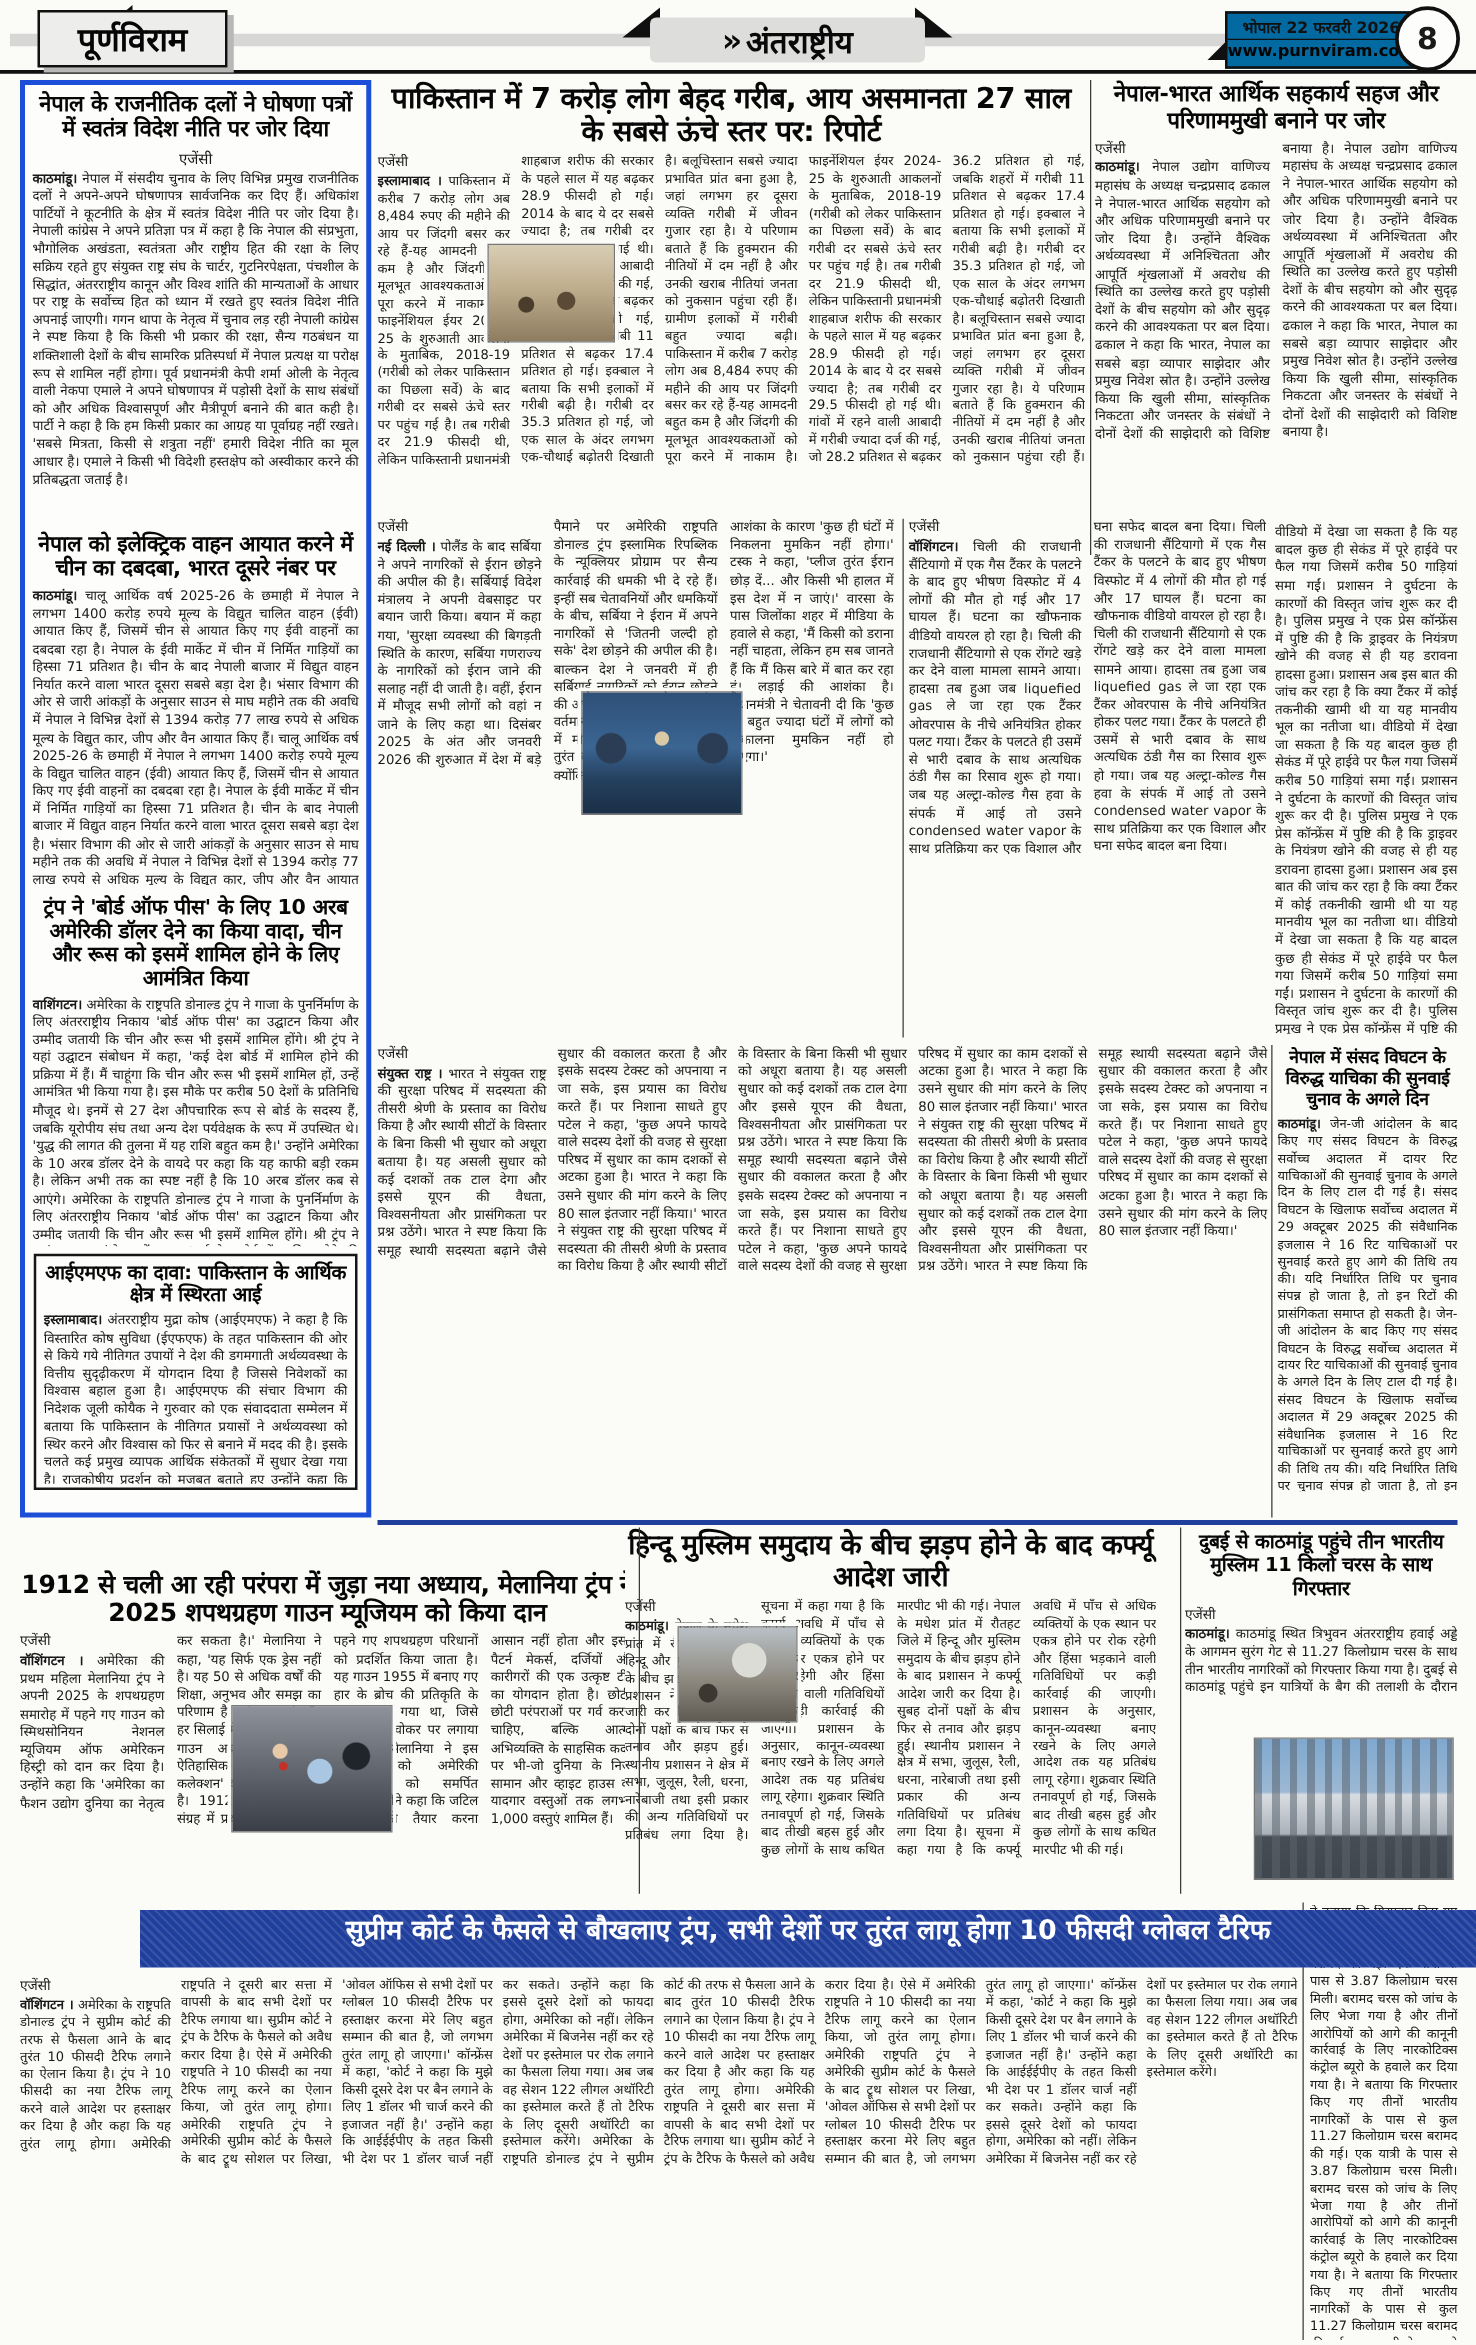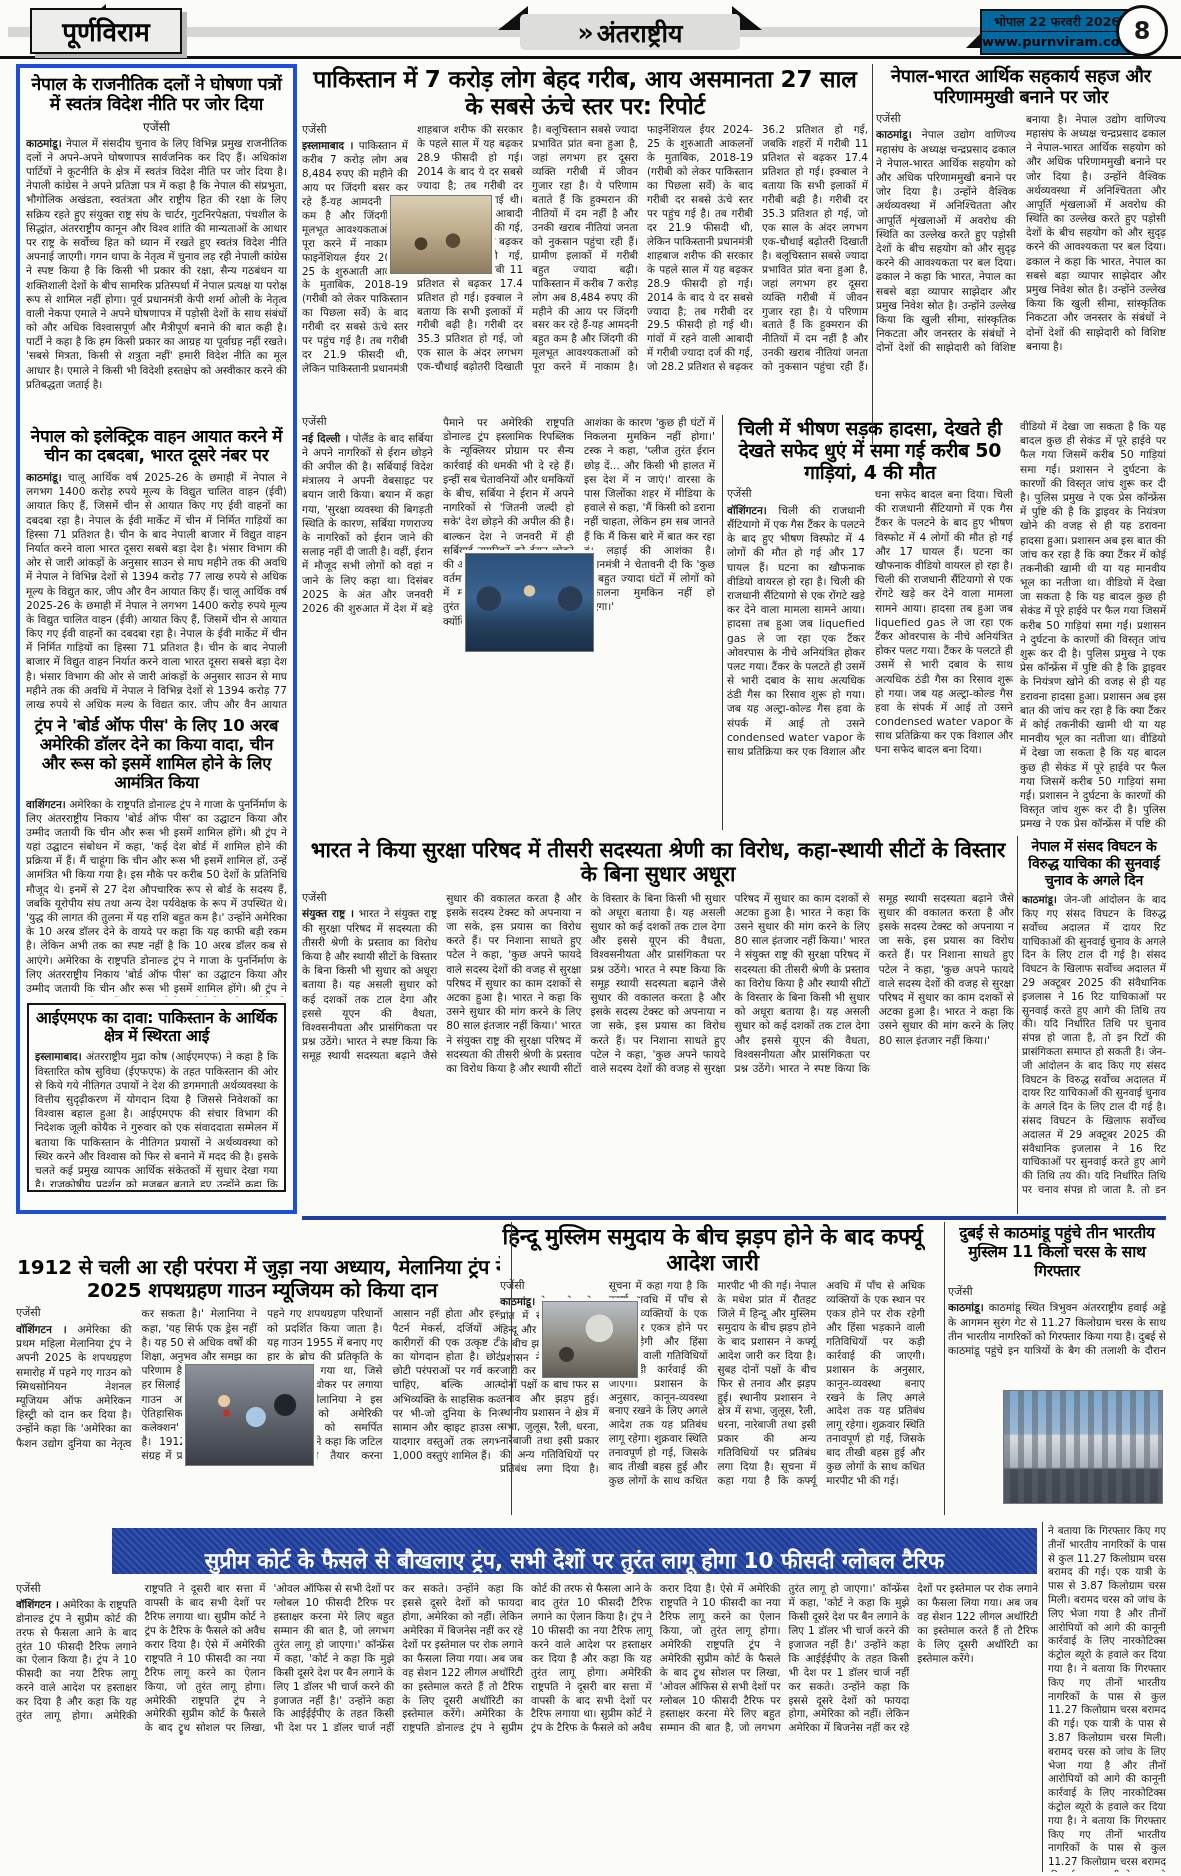--- a/index.html
+++ b/index.html
@@ -37,23 +37,23 @@
   .tri-logo{left:80px;top:4px;border-right:26px solid #101010;border-top:22px solid transparent}
   .tri-ban-l{left:498px;top:6px;border-right:30px solid #101010;border-top:24px solid transparent}
   .tri-ban-r{left:732px;top:6px;border-left:30px solid #101010;border-top:24px solid transparent}
   .dateplate{position:absolute;left:980px;top:9px;width:150px;height:42px;border:2px solid #101010;background:#0369a1;z-index:2}
   .dateplate .row1{font-size:12.5px;font-weight:700;text-align:center;border-bottom:1.5px solid #101010;padding:2px 0 1px;color:#111}
   .dateplate .row2{font-size:13px;font-weight:700;text-align:center;padding:2px 0;color:#050505}
   .pageno{position:absolute;left:1116px;top:5px;width:46px;height:46px;border:3px solid #101010;border-radius:50%;
     background:#fdfdfb;display:flex;align-items:center;justify-content:center;font-size:24px;font-weight:700;z-index:3}
   .tri-plate{left:966px;top:30px;border-right:18px solid #101010;border-top:18px solid transparent}
   
-  .tariff-banner{position:absolute;left:112px;top:1528px;width:925px;height:46px;background:#203f9c;
+  .tariff-banner{position:absolute;left:112px;top:1528px;width:1069px;height:46px;background:#203f9c;
     background-image:repeating-linear-gradient(45deg,rgba(255,255,255,.10) 0 2px,transparent 2px 5px);
-    display:flex;align-items:flex-end;justify-content:center;color:#ffffff;font-weight:700;font-size:21.5px;z-index:2}
+    display:flex;align-items:flex-start;justify-content:center;color:#ffffff;font-weight:700;font-size:21.5px;z-index:2}
   .chile-col4{position:absolute;right:0;top:4px;width:146px;height:408px}
   .small-hl{line-height:1.22}
 </style>
 </head>
 <body>
 
 <header>
   <div class="hdr-strip"></div>
   <div class="tri tri-logo"></div>
   <div class="logo-box">
@@ -135,33 +135,31 @@
     <span>पोलैंड के बाद सर्बिया ने अपने नागरिकों से ईरान छोड़ने की अपील की है। सर्बियाई विदेश मंत्रालय ने अपनी वेबसाइट पर बयान जारी किया। बयान में कहा गया, 'सुरक्षा व्यवस्था की बिगड़ती स्थिति के कारण, सर्बिया गणराज्य के नागरिकों को ईरान जाने की सलाह नहीं दी जाती है। वहीं, ईरान में मौजूद सभी लोगों को वहां न जाने के लिए कहा था। दिसंबर 2025 के अंत और जनवरी 2026 की शुरुआत में देश में बड़े पैमाने पर अमेरिकी राष्ट्रपति डोनाल्ड ट्रंप इस्लामिक रिपब्लिक के न्यूक्लियर प्रोग्राम पर सैन्य कार्रवाई की धमकी भी दे रहे हैं। इन्हीं सब चेतावनियों और धमकियों के बीच, सर्बिया ने ईरान में अपने नागरिकों से 'जितनी जल्दी हो सके' देश छोड़ने की अपील की है। बाल्कन देश ने जनवरी में ही सर्बियाई नागरिकों को ईरान छोड़ने की अपील की थी। उन्होंने कहा कि वर्तमान स्थिति को देखते हुए ईरान में मौजूद पोलिश नागरिकों को तुरंत वहां से निकल जाना चाहिए क्योंकि हथियारों से लैस लड़ाई की आशंका के कारण 'कुछ ही घंटों में निकलना मुमकिन नहीं होगा।' टस्क ने कहा, 'प्लीज तुरंत ईरान छोड़ दें... और किसी भी हालत में इस देश में न जाएं।' वारसा के पास जिलोंका शहर में मीडिया के हवाले से कहा, 'मैं किसी को डराना नहीं चाहता, लेकिन हम सब जानते हैं कि मैं किस बारे में बात कर रहा हूं। लड़ाई की आशंका है। प्रधानमंत्री ने चेतावनी दी कि 'कुछ या बहुत ज्यादा घंटों में लोगों को निकालना मुमकिन नहीं हो पाएगा।'</span>
   </div>
   <div class="photo" style="left:163px;top:138px;width:127px;height:97px;background:
     radial-gradient(circle at 50% 38%, #d9c9a5 0 6%, rgba(0,0,0,0) 7%),
     radial-gradient(circle at 18% 46%, #2b3c55 0 10%, rgba(0,0,0,0) 11%),
     radial-gradient(circle at 82% 46%, #2b3c55 0 10%, rgba(0,0,0,0) 11%),
     linear-gradient(180deg,#2e5078 0%,#3b6592 45%,#24405e 72%,#1b2f47 100%)"></div>
 </section>
 
 <section class="art" style="left:727px;top:415px;width:439px;height:415px">
-  <h2 class="hl" style="font-size:19px;width:286px">चिली में भीषण सड़क हादसा, देखते ही देखते सफेद धुएं में समा गई करीब 50 गाड़ियां, 4 की मौत</h2>
   <div class="bd cols2" style="width:286px;height:322px">
     <span class="agency">एजेंसी</span>
     <b class="dl">वॉशिंगटन।</b>
     <span>चिली की राजधानी सैंटियागो में एक गैस टैंकर के पलटने के बाद हुए भीषण विस्फोट में 4 लोगों की मौत हो गई और 17 घायल हैं। घटना का खौफनाक वीडियो वायरल हो रहा है। चिली की राजधानी सैंटियागो से एक रोंगटे खड़े कर देने वाला मामला सामने आया। हादसा तब हुआ जब liquefied gas ले जा रहा एक टैंकर ओवरपास के नीचे अनियंत्रित होकर पलट गया। टैंकर के पलटते ही उसमें से भारी दबाव के साथ अत्यधिक ठंडी गैस का रिसाव शुरू हो गया। जब यह अल्ट्रा-कोल्ड गैस हवा के संपर्क में आई तो उसने condensed water vapor के साथ प्रतिक्रिया कर एक विशाल और घना सफेद बादल बना दिया। चिली की राजधानी सैंटियागो में एक गैस टैंकर के पलटने के बाद हुए भीषण विस्फोट में 4 लोगों की मौत हो गई और 17 घायल हैं। घटना का खौफनाक वीडियो वायरल हो रहा है। चिली की राजधानी सैंटियागो से एक रोंगटे खड़े कर देने वाला मामला सामने आया। हादसा तब हुआ जब liquefied gas ले जा रहा एक टैंकर ओवरपास के नीचे अनियंत्रित होकर पलट गया। टैंकर के पलटते ही उसमें से भारी दबाव के साथ अत्यधिक ठंडी गैस का रिसाव शुरू हो गया। जब यह अल्ट्रा-कोल्ड गैस हवा के संपर्क में आई तो उसने condensed water vapor के साथ प्रतिक्रिया कर एक विशाल और घना सफेद बादल बना दिया।</span>
   </div>
   <div class="bd chile-col4">
     <span>वीडियो में देखा जा सकता है कि यह बादल कुछ ही सेकंड में पूरे हाईवे पर फैल गया जिसमें करीब 50 गाड़ियां समा गईं। प्रशासन ने दुर्घटना के कारणों की विस्तृत जांच शुरू कर दी है। पुलिस प्रमुख ने एक प्रेस कॉन्फ्रेंस में पुष्टि की है कि ड्राइवर के नियंत्रण खोने की वजह से ही यह डरावना हादसा हुआ। प्रशासन अब इस बात की जांच कर रहा है कि क्या टैंकर में कोई तकनीकी खामी थी या यह मानवीय भूल का नतीजा था। वीडियो में देखा जा सकता है कि यह बादल कुछ ही सेकंड में पूरे हाईवे पर फैल गया जिसमें करीब 50 गाड़ियां समा गईं। प्रशासन ने दुर्घटना के कारणों की विस्तृत जांच शुरू कर दी है। पुलिस प्रमुख ने एक प्रेस कॉन्फ्रेंस में पुष्टि की है कि ड्राइवर के नियंत्रण खोने की वजह से ही यह डरावना हादसा हुआ। प्रशासन अब इस बात की जांच कर रहा है कि क्या टैंकर में कोई तकनीकी खामी थी या यह मानवीय भूल का नतीजा था। वीडियो में देखा जा सकता है कि यह बादल कुछ ही सेकंड में पूरे हाईवे पर फैल गया जिसमें करीब 50 गाड़ियां समा गईं। प्रशासन ने दुर्घटना के कारणों की विस्तृत जांच शुरू कर दी है। पुलिस प्रमुख ने एक प्रेस कॉन्फ्रेंस में पुष्टि की है कि ड्राइवर के नियंत्रण खोने की वजह से ही यह डरावना हादसा हुआ। प्रशासन अब इस बात की जांच कर रहा है कि क्या टैंकर में कोई तकनीकी खामी थी या यह मानवीय भूल का नतीजा था।</span>
   </div>
 </section>
 
 <section class="art" style="left:302px;top:836px;width:712px;height:378px">
-  <h2 class="hl" style="font-size:21px">भारत ने किया सुरक्षा परिषद में तीसरी सदस्यता श्रेणी का विरोध, कहा-स्थायी सीटों के विस्तार के बिना सुधार अधूरा</h2>
   <div class="bd cols5" style="height:300px">
     <span class="agency">एजेंसी</span>
     <b class="dl">संयुक्त राष्ट्र ।</b>
     <span>भारत ने संयुक्त राष्ट्र की सुरक्षा परिषद में सदस्यता की तीसरी श्रेणी के प्रस्ताव का विरोध किया है और स्थायी सीटों के विस्तार के बिना किसी भी सुधार को अधूरा बताया है। यह असली सुधार को कई दशकों तक टाल देगा और इससे यूएन की वैधता, विश्वसनीयता और प्रासंगिकता पर प्रश्न उठेंगे। भारत ने स्पष्ट किया कि समूह स्थायी सदस्यता बढ़ाने जैसे सुधार की वकालत करता है और इसके सदस्य टेक्स्ट को अपनाया न जा सके, इस प्रयास का विरोध करते हैं। पर निशाना साधते हुए पटेल ने कहा, 'कुछ अपने फायदे वाले सदस्य देशों की वजह से सुरक्षा परिषद में सुधार का काम दशकों से अटका हुआ है। भारत ने कहा कि उसने सुधार की मांग करने के लिए 80 साल इंतजार नहीं किया।' भारत ने संयुक्त राष्ट्र की सुरक्षा परिषद में सदस्यता की तीसरी श्रेणी के प्रस्ताव का विरोध किया है और स्थायी सीटों के विस्तार के बिना किसी भी सुधार को अधूरा बताया है। यह असली सुधार को कई दशकों तक टाल देगा और इससे यूएन की वैधता, विश्वसनीयता और प्रासंगिकता पर प्रश्न उठेंगे। भारत ने स्पष्ट किया कि समूह स्थायी सदस्यता बढ़ाने जैसे सुधार की वकालत करता है और इसके सदस्य टेक्स्ट को अपनाया न जा सके, इस प्रयास का विरोध करते हैं। पर निशाना साधते हुए पटेल ने कहा, 'कुछ अपने फायदे वाले सदस्य देशों की वजह से सुरक्षा परिषद में सुधार का काम दशकों से अटका हुआ है। भारत ने कहा कि उसने सुधार की मांग करने के लिए 80 साल इंतजार नहीं किया।' भारत ने संयुक्त राष्ट्र की सुरक्षा परिषद में सदस्यता की तीसरी श्रेणी के प्रस्ताव का विरोध किया है और स्थायी सीटों के विस्तार के बिना किसी भी सुधार को अधूरा बताया है। यह असली सुधार को कई दशकों तक टाल देगा और इससे यूएन की वैधता, विश्वसनीयता और प्रासंगिकता पर प्रश्न उठेंगे। भारत ने स्पष्ट किया कि समूह स्थायी सदस्यता बढ़ाने जैसे सुधार की वकालत करता है और इसके सदस्य टेक्स्ट को अपनाया न जा सके, इस प्रयास का विरोध करते हैं। पर निशाना साधते हुए पटेल ने कहा, 'कुछ अपने फायदे वाले सदस्य देशों की वजह से सुरक्षा परिषद में सुधार का काम दशकों से अटका हुआ है। भारत ने कहा कि उसने सुधार की मांग करने के लिए 80 साल इंतजार नहीं किया।'</span>
   </div>
 </section>
 
 <section class="art" style="left:1022px;top:836px;width:144px;height:378px">
   <h2 class="hl small-hl" style="font-size:14px">नेपाल में संसद विघटन के विरुद्ध याचिका की सुनवाई चुनाव के अगले दिन</h2>
   <div class="bd" style="height:300px;font-size:10.3px">

